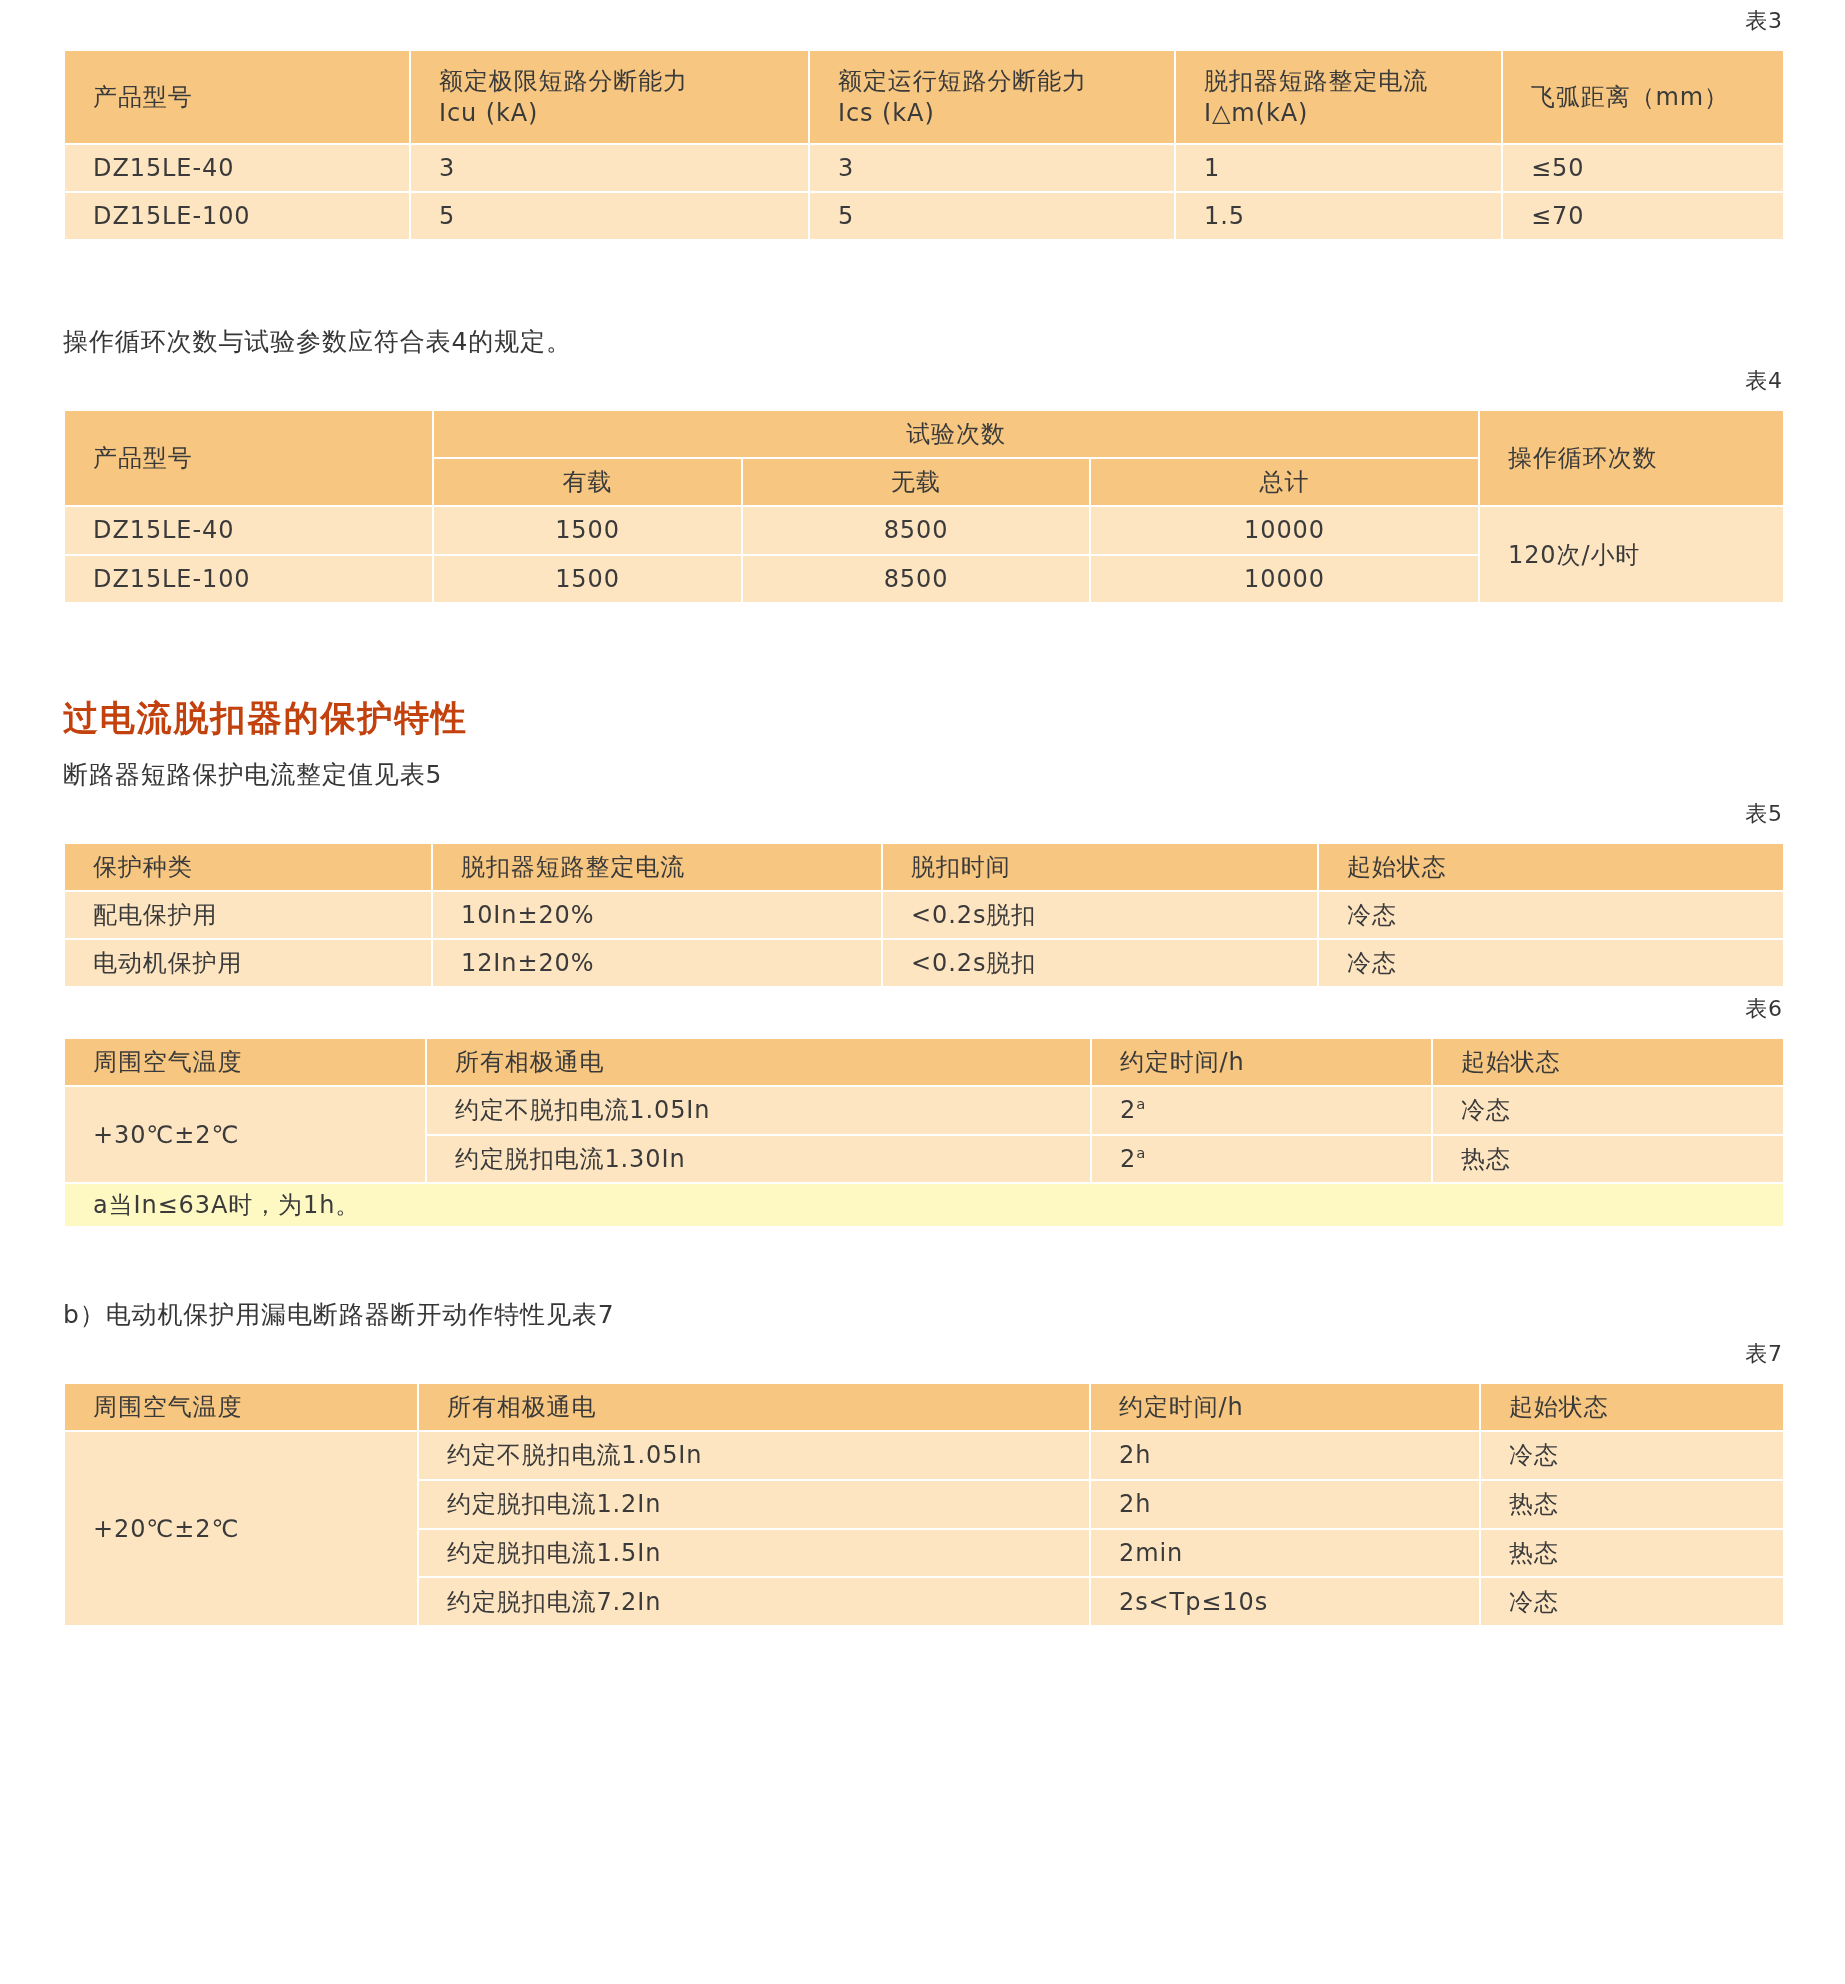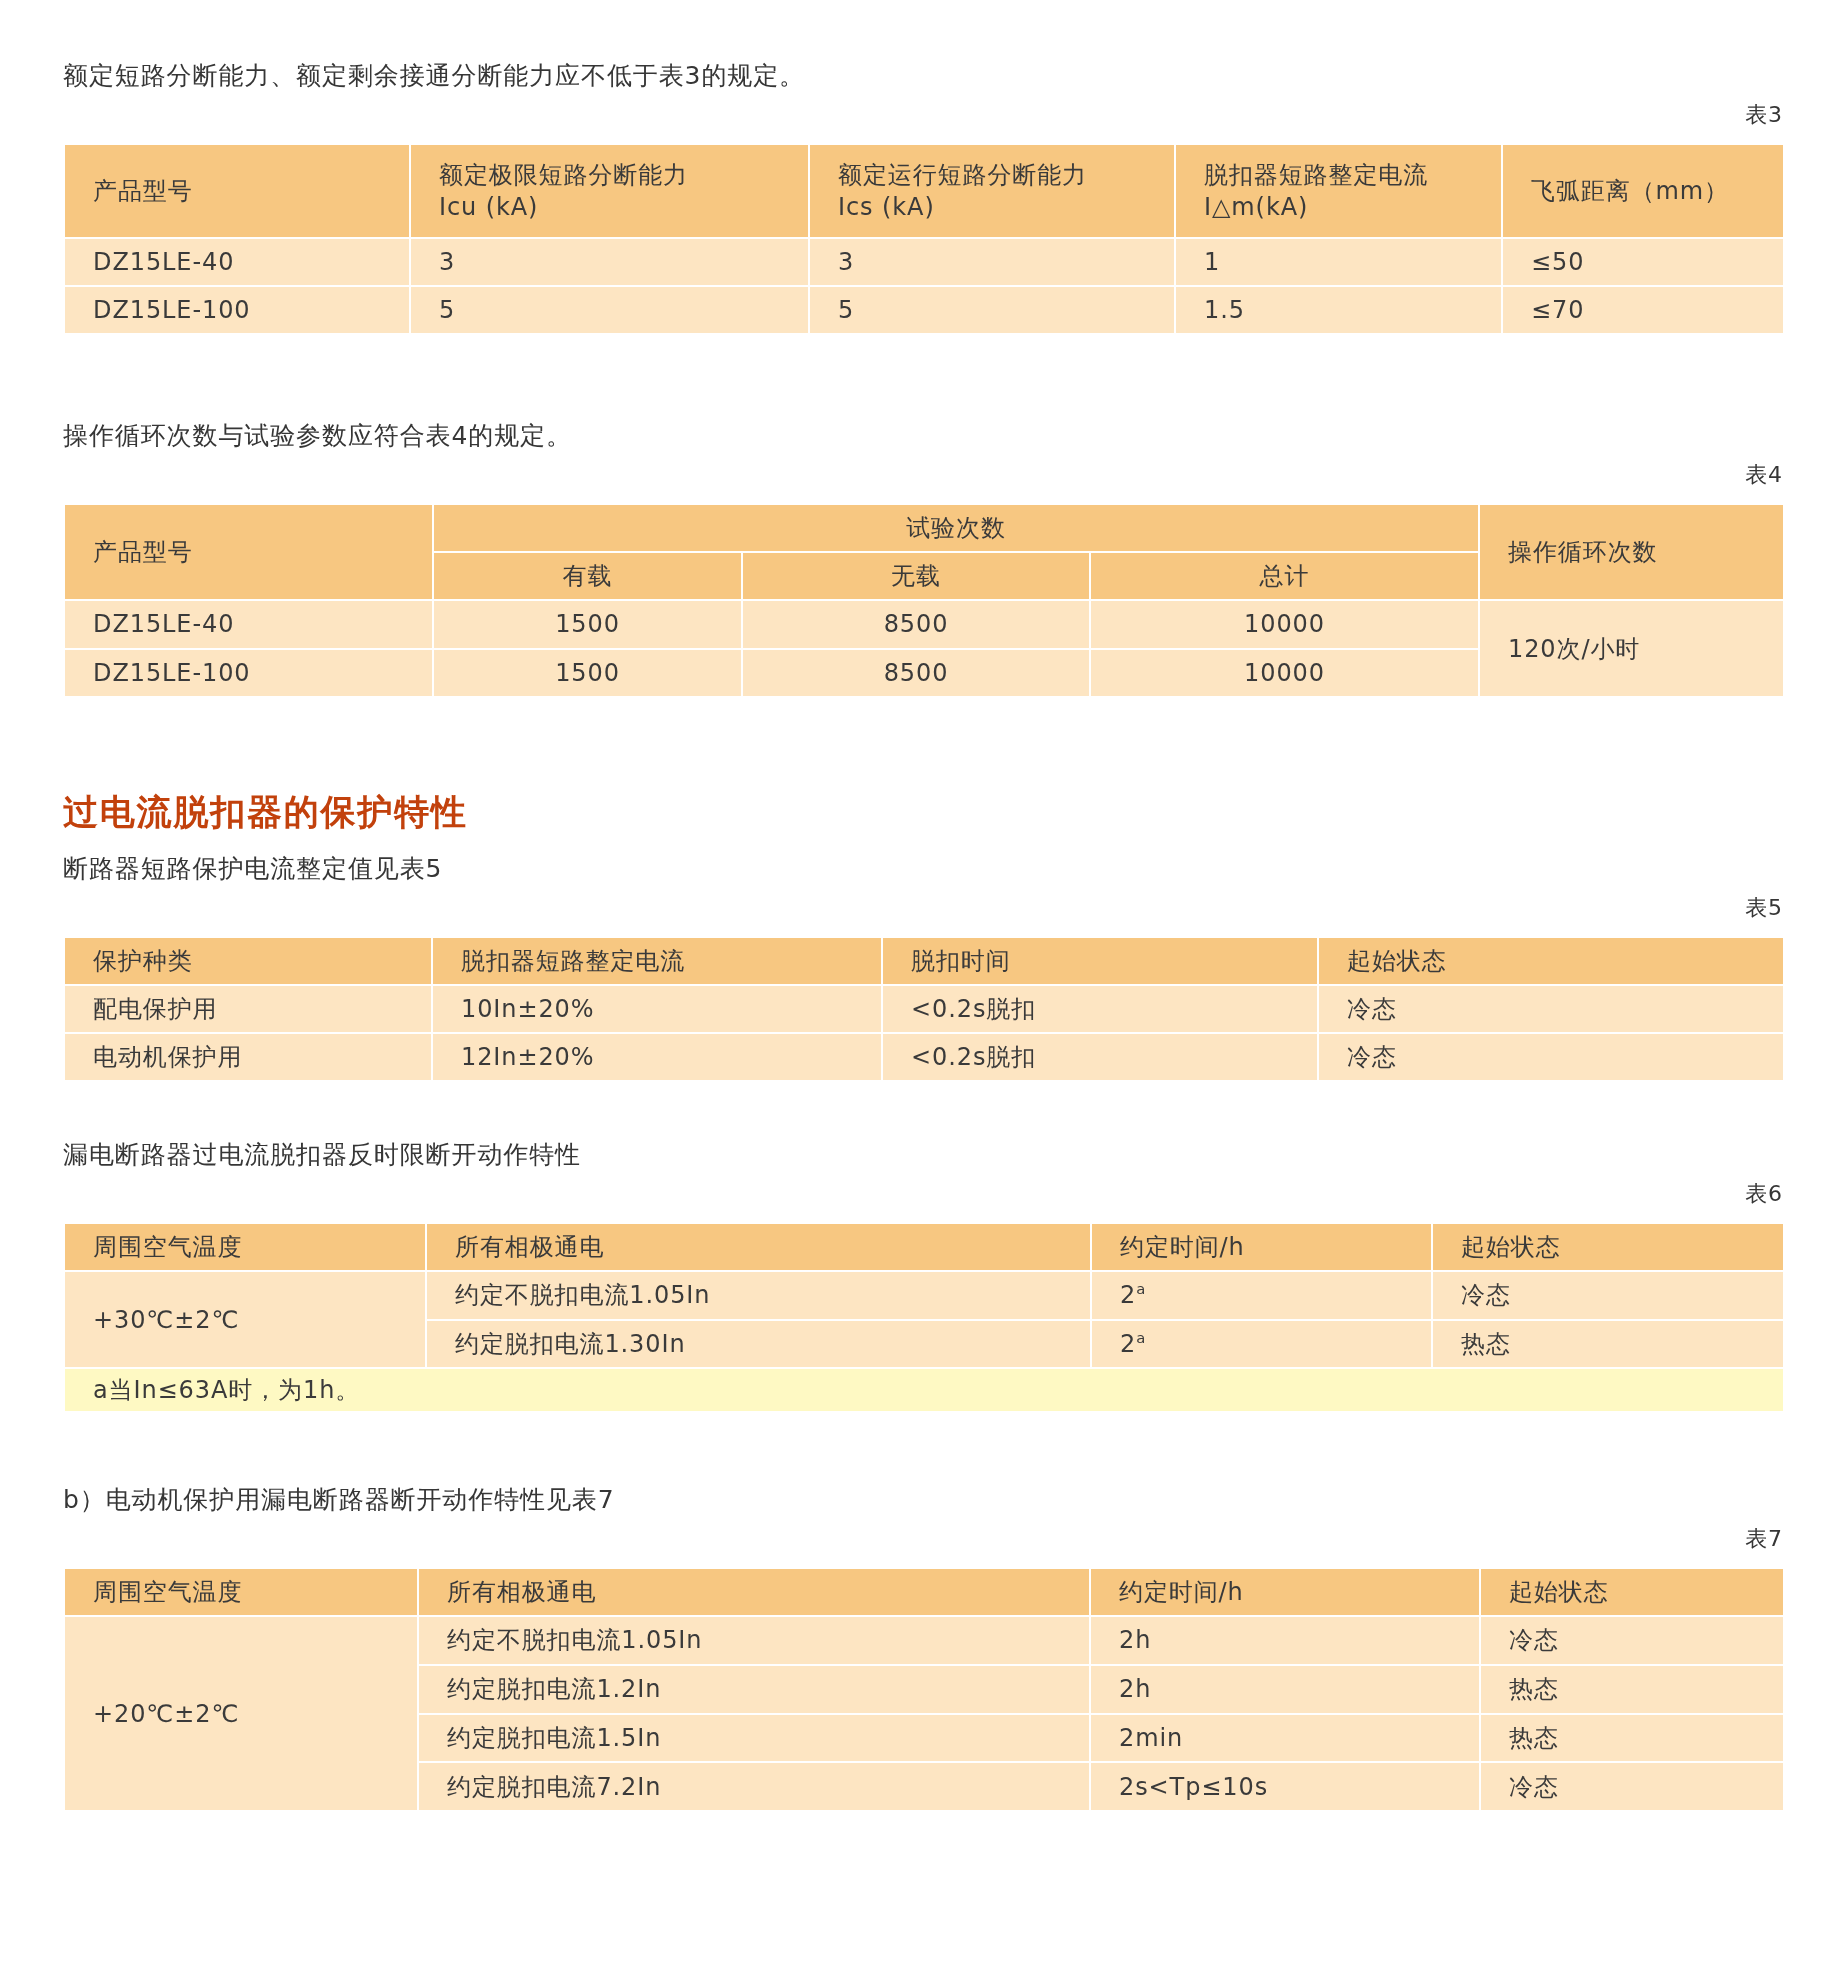--- a/index.html
+++ b/index.html
@@ -46,21 +46,20 @@
   .hd-h{height:46px;}
   .footnote-row td{background:#fef9c3;height:42px;}
   sup{font-size:14.8px;vertical-align:super;line-height:0;}
 </style>
 </head>
 <body>
 
 <div class="page">
   <div class="inner">
 
-    <p class="para" id="para-t3">额定短路分断能力、额定剩余接通分断能力应不低于表3的规定。</p>
     <div class="tbl-label">表3</div>
 
     <table>
       <colgroup>
           <col style="width:346px">
           <col style="width:399px">
           <col style="width:366px">
           <col style="width:327px">
           <col style="width:282px">
         </colgroup>
@@ -166,21 +165,20 @@
         </tr>
         <tr>
           <td class="row-h">电动机保护用</td>
           <td class="row-h">12In±20%</td>
           <td class="row-h">&lt;0.2s脱扣</td>
           <td class="row-h">冷态</td>
         </tr>
       </tbody>
     </table>
 
-    <p class="para" id="para-t6a">漏电断路器过电流脱扣器反时限断开动作特性</p>
     <div class="tbl-label">表6</div>
 
     <table>
       <colgroup>
           <col style="width:362px">
           <col style="width:665px">
           <col style="width:341px">
           <col style="width:352px">
         </colgroup>
       <tbody>

